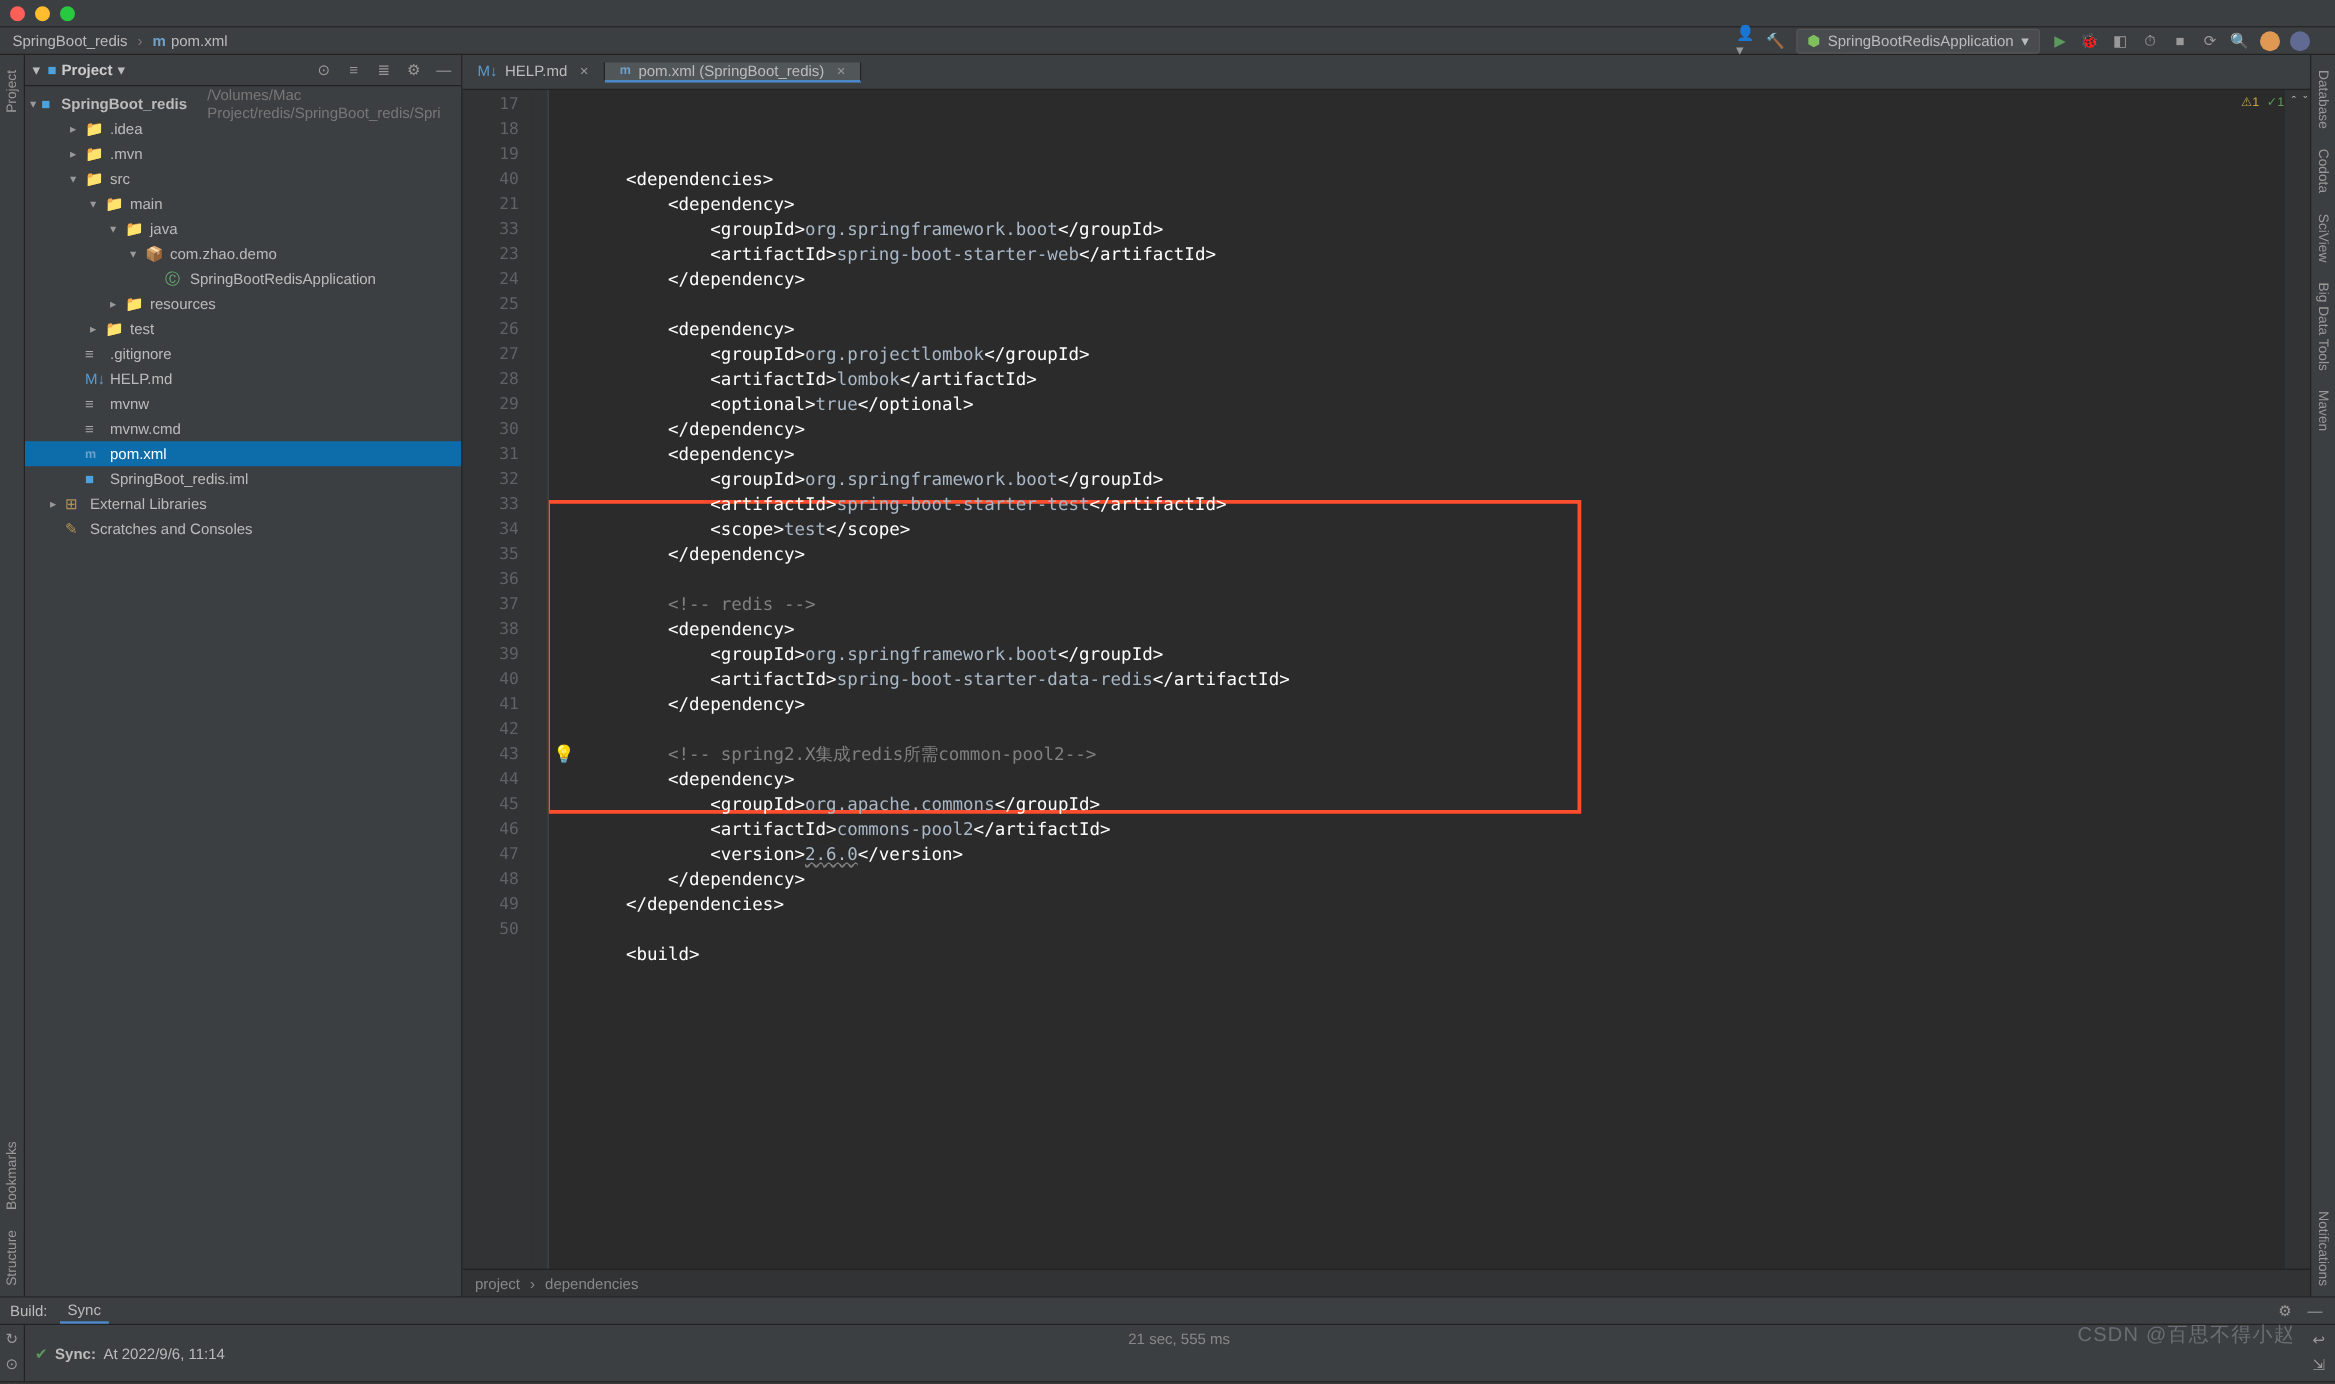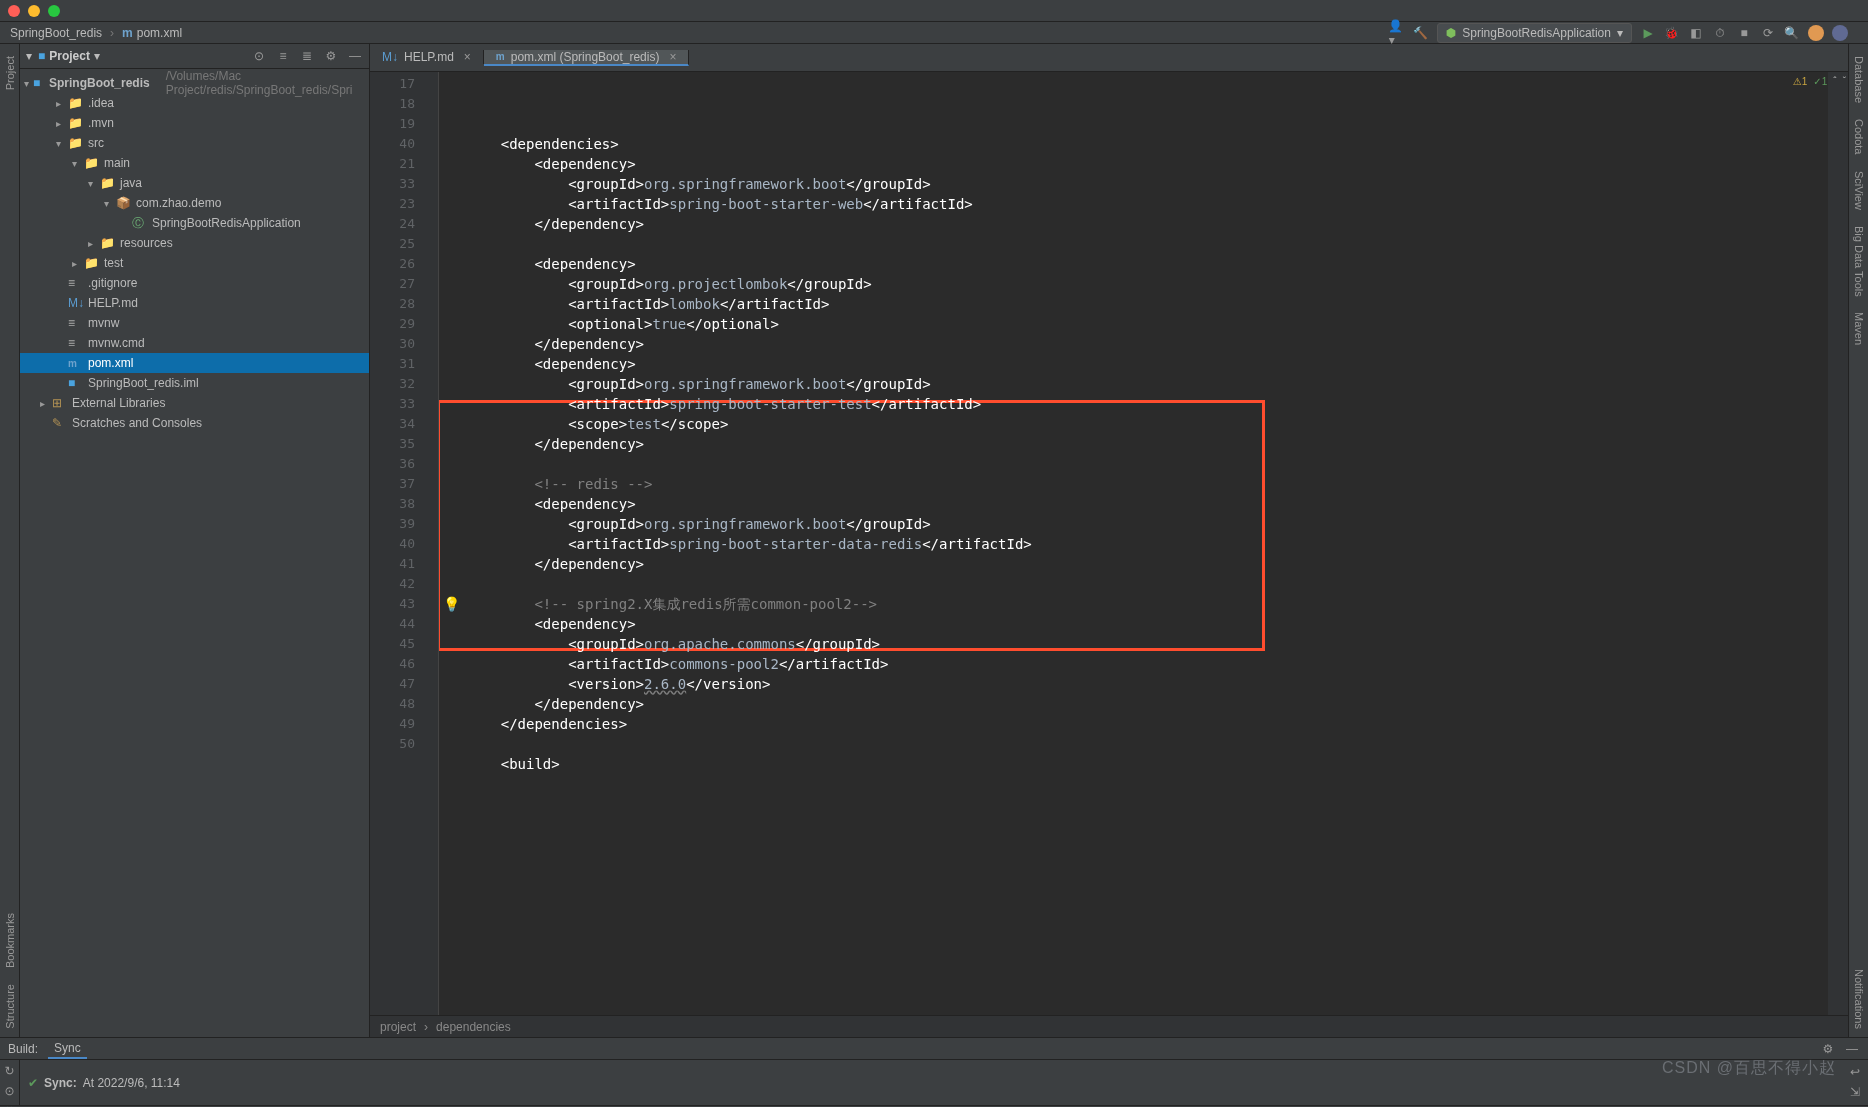--- a/index.html
+++ b/index.html
@@ -479,20 +479,21 @@
       <span class="tool-icon">↻</span>
       <span class="tool-icon">⊙</span>
       <span class="tool-icon">✖</span>
     </div>
     <div class="build-content">
       <div class="sync-status">
         <span class="check-icon">✔</span>
         <b>Sync:</b>
         <span>At 2022/9/6, 11:14</span>
       </div>
+      <div class="build-time">21 sec, 555 ms</div>
     </div>
     <div class="build-right-icons">
       <span class="tool-icon">↩</span>
       <span class="tool-icon">⇲</span>
     </div>
   </div>
 </div>
 
 <div class="bottom-toolbar" id="bottom-toolbar"></div>
 

